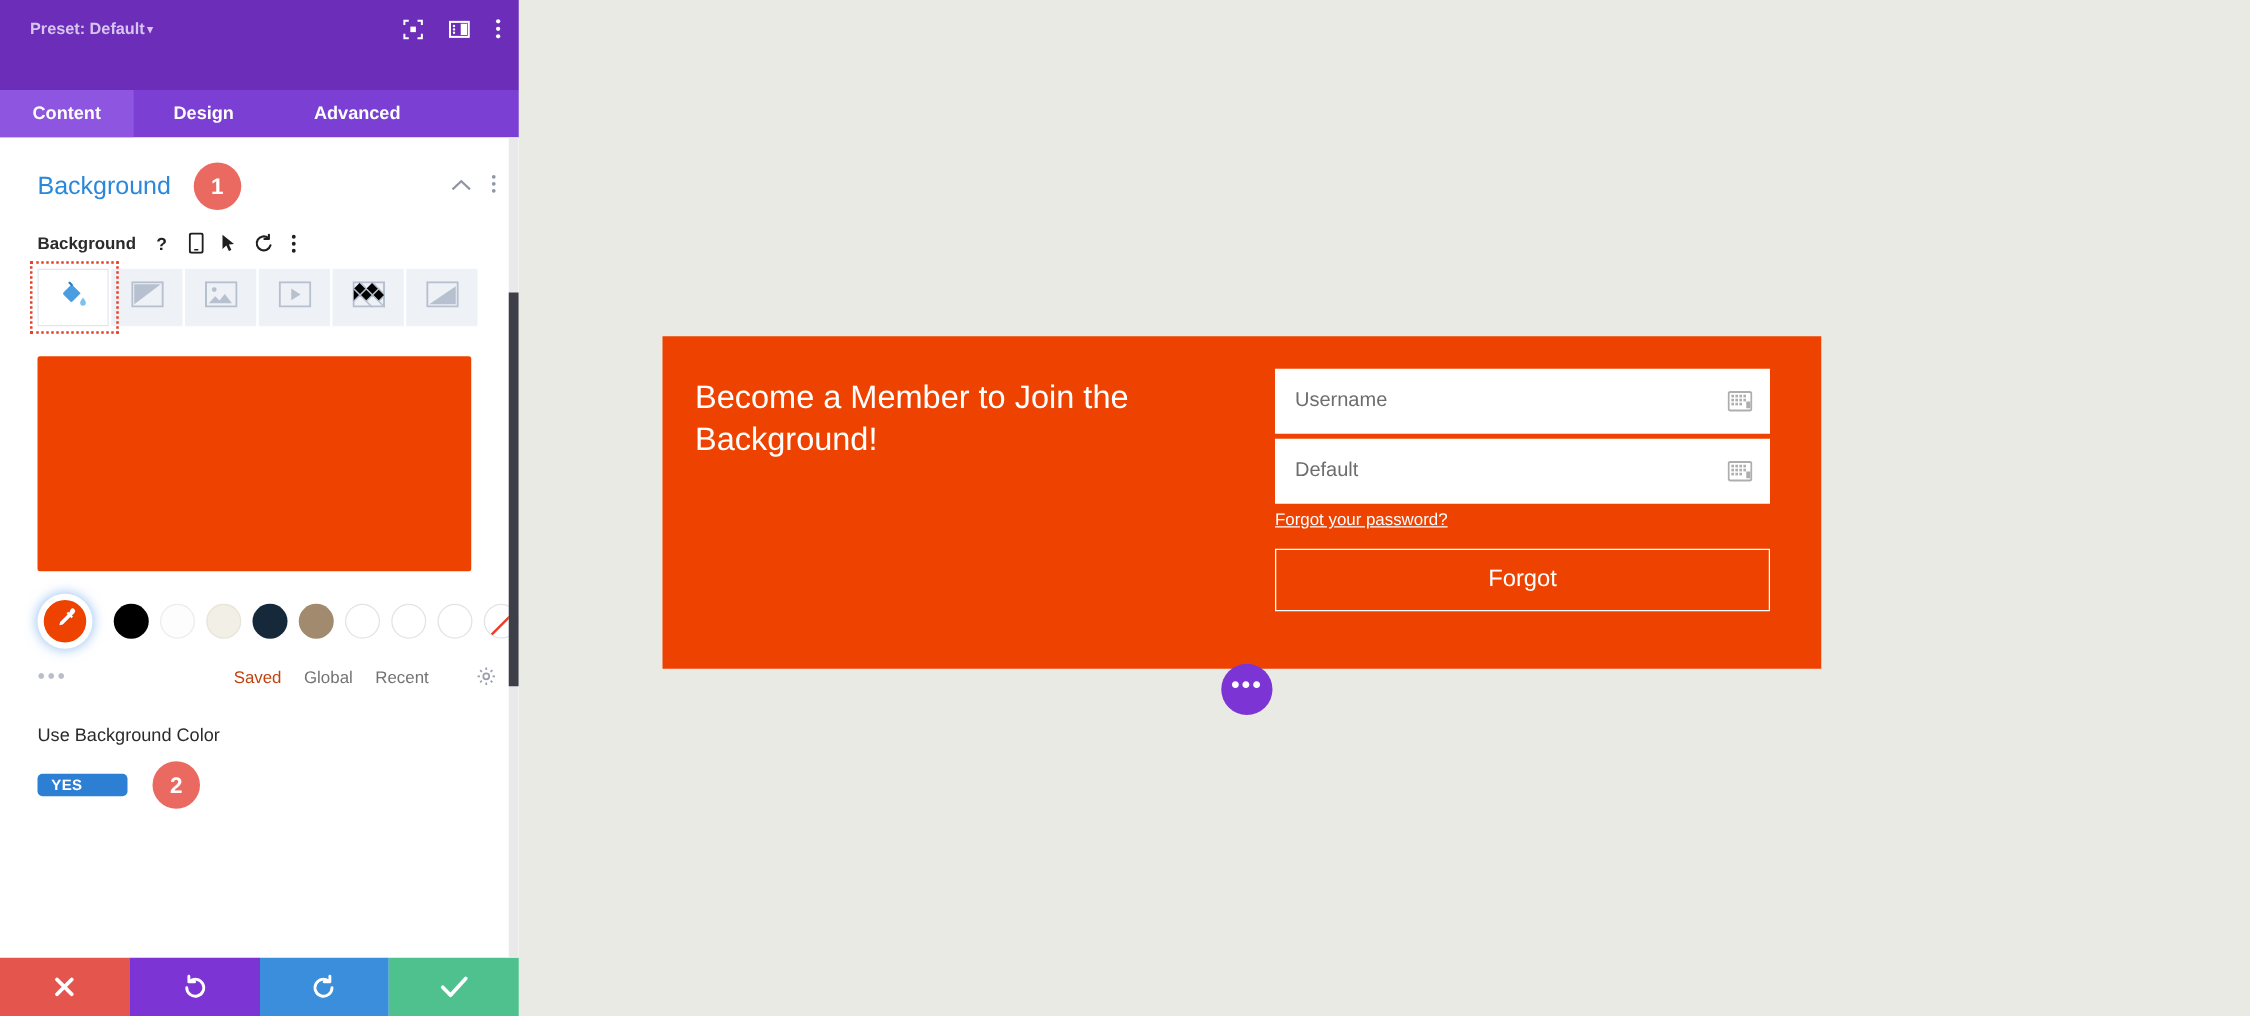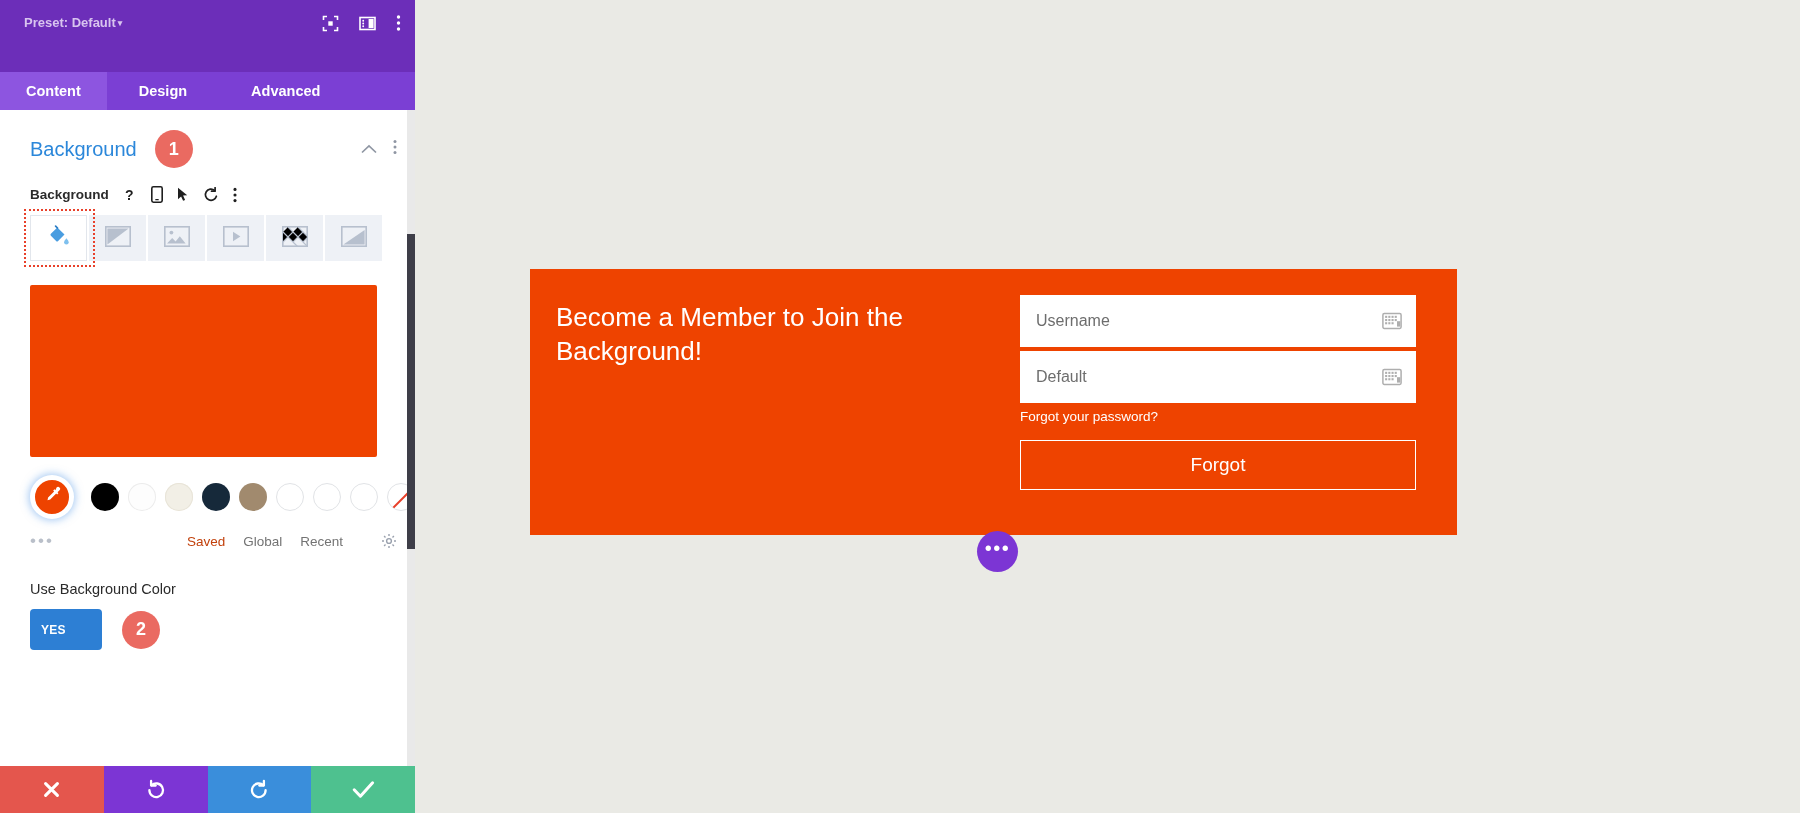--- a/index.html
+++ b/index.html
@@ -146,21 +146,21 @@
   .palette-tabs { margin-left: auto; display: flex; gap: 18px; align-items: center; }
   .pt { cursor: pointer; color: #737373; font-size: 13.5px; }
   .pt.active { color: #c2410c; }
   .gear { margin-left: 20px; color: #9aa1ae; cursor: pointer; line-height: 0; }
 
   .use-bg-label {
     margin: 30px 18px 0 30px; font-size: 14.5px; color: #2b2b2b;
   }
   .toggle-row { display: flex; align-items: center; margin: 12px 18px 0 30px; }
   .toggle {
-    width: 72px; height: 41px; background: #2d7fd4;
+    width: 72px; height: 18px; background: #2d7fd4;
     border-radius: 4px; display: flex; align-items: center;
     padding: 3px; cursor: pointer; flex: 0 0 72px; gap: 30px;
   }
   .toggle .t-text {
     color: #fff; font-size: 12px; font-weight: bold;
     padding: 0 8px; letter-spacing: .3px;
   }
   .toggle .t-knob {
     width: 38px; height: 24px; background: #fff; border-radius: 3px;
     margin-left: auto;
@@ -206,21 +206,21 @@
   .input-box {
     width: 396px; height: 52px; background: #fff;
     display: flex; align-items: center;
     padding: 0 16px; color: #6d6d6d; font-size: 16px;
   }
   .input-ic {
     position: absolute; right: 14px; top: 50%;
     transform: translateY(-50%); line-height: 0; opacity: .55;
   }
   .forgot {
-    color: #fff; font-size: 13.5px; 
+    color: #fff; font-size: 13.5px; text-decoration: underline;
     display: inline-block; margin-bottom: 16px; cursor: pointer;
   }
   .login-btn {
     width: 396px; height: 50px; border: 1px solid #fff;
     display: flex; align-items: center; justify-content: center;
     color: #fff; font-size: 19px; cursor: pointer;
   }
   .fab {
     position: absolute; left: 562px; top: 531px;
     width: 41px; height: 41px; border-radius: 50%;

